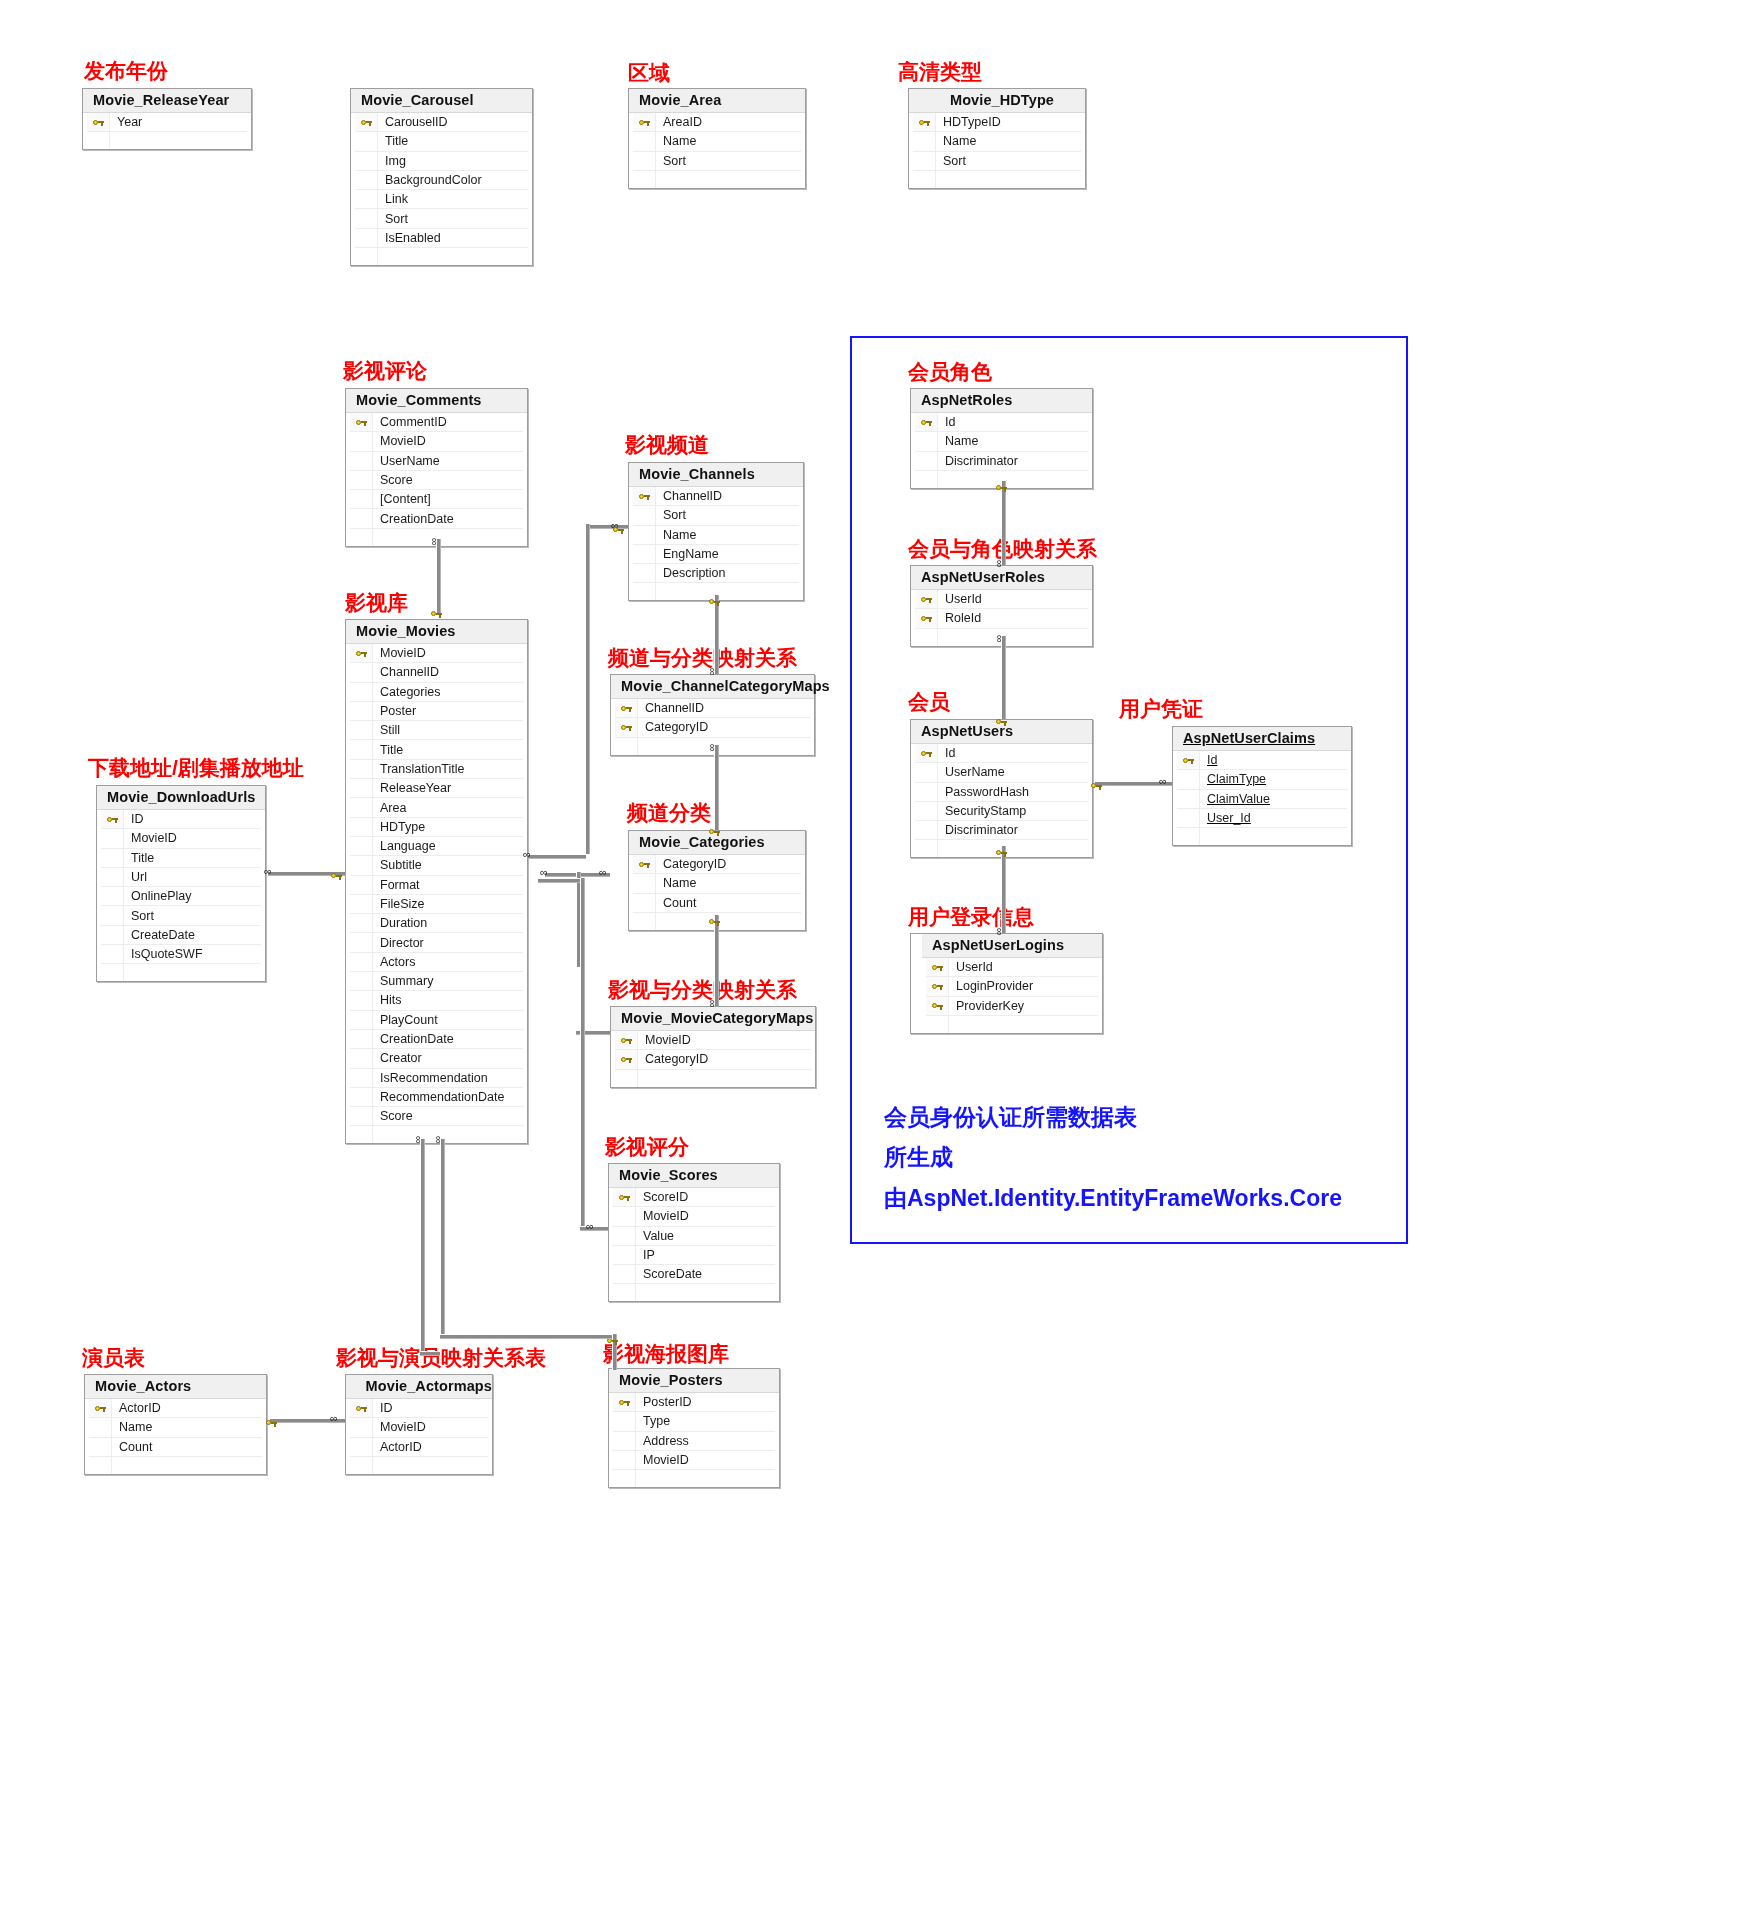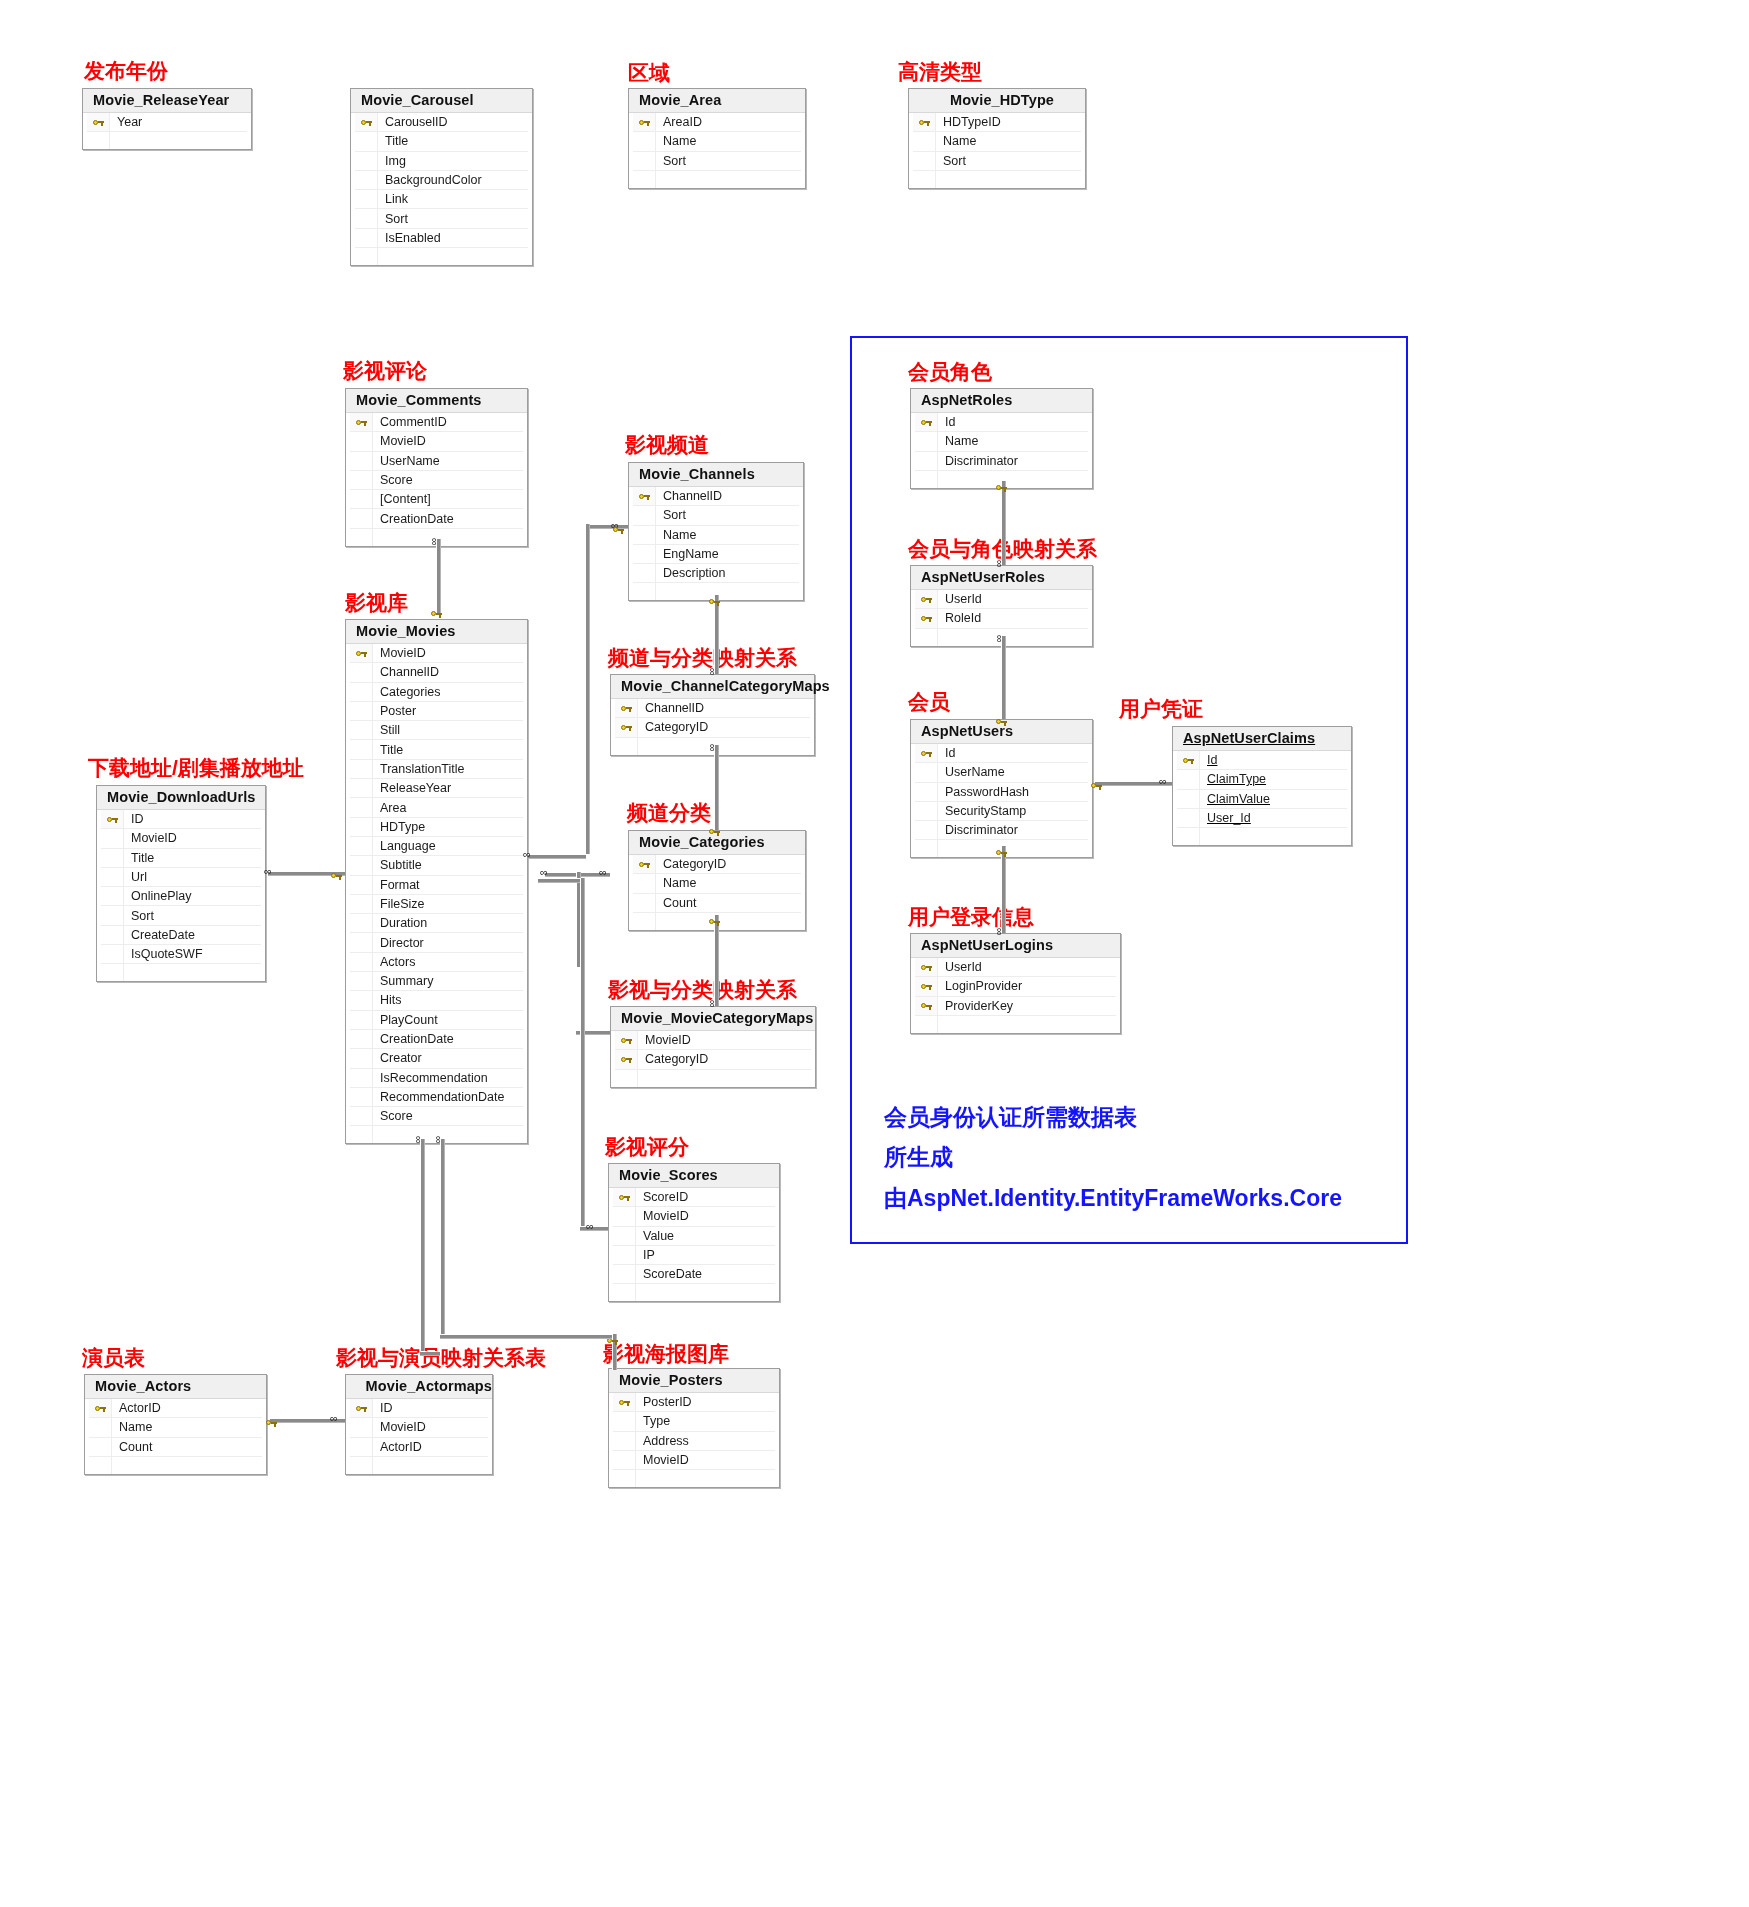--- a/index.html
+++ b/index.html
@@ -742,21 +742,21 @@
           <div class="keycell"></div>
           <div class="fname">User_Id</div>
         </div>
         <div class="row spacer nokey">
           <div class="keycell"></div>
           <div class="fname"></div>
         </div>
       </div>
     </div>
     <div class="anno" style="left: 908px; top: 906px;">用户登录信息</div>
-    <div class="tbl" style="left: 910px; top: 933px; width: 211px;">
+    <div class="tbl" style="left: 910px; top: 933px; width: 193px; padding-left: 11px;">
       <div class="hdr">AspNetUserLogins</div>
       <div class="body">
         <div class="row">
           <div class="keycell">
             <span class="key">
               <i></i>
               <b></b>
               <s></s>
             </span>
           </div>

